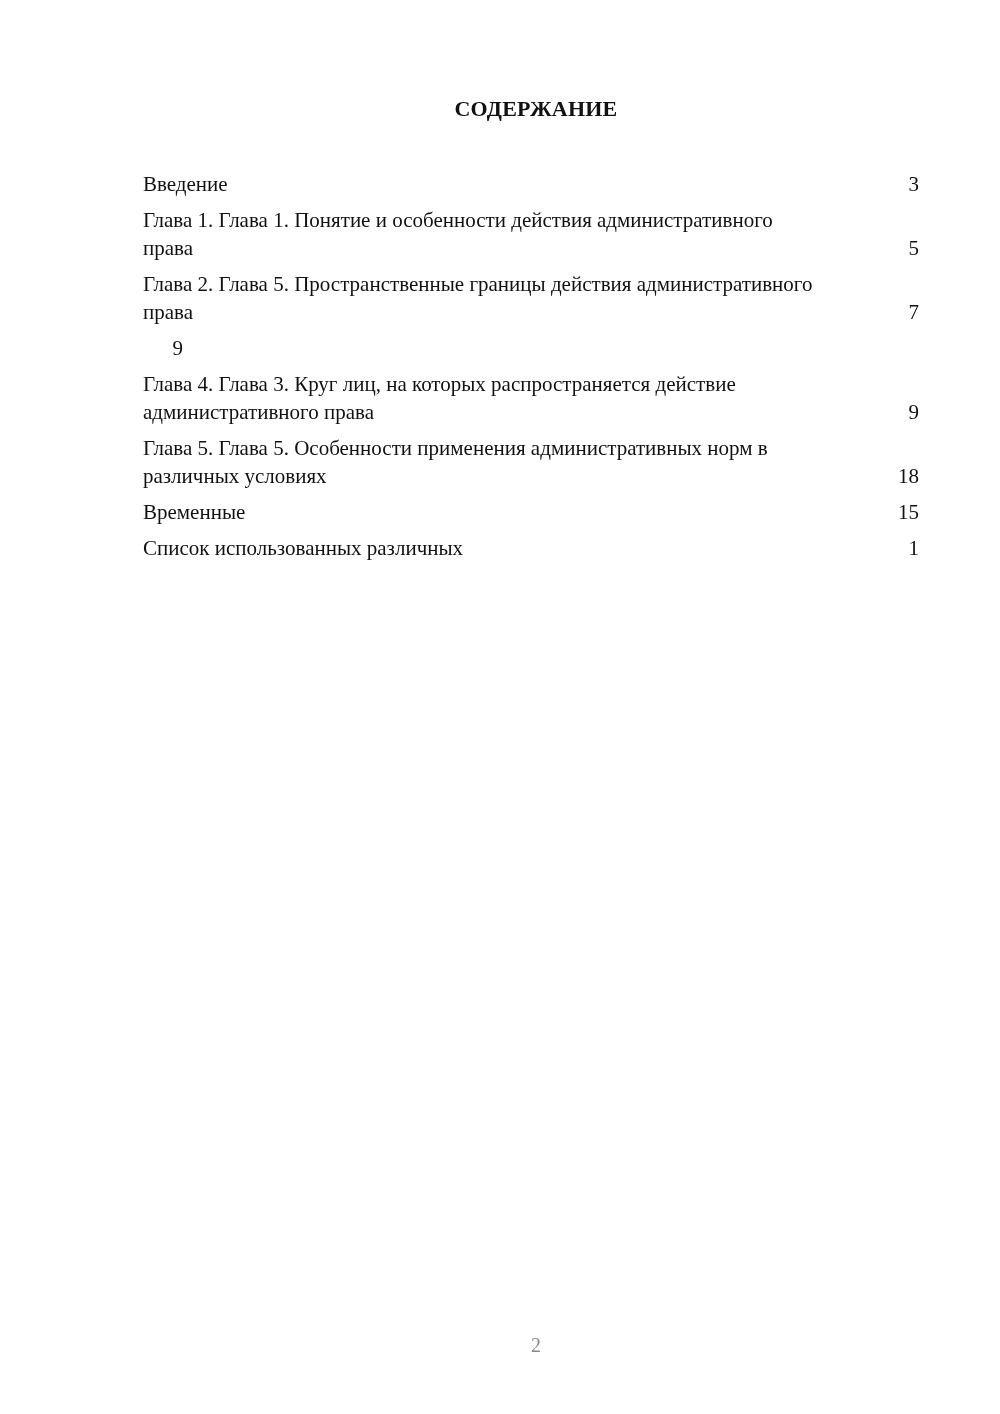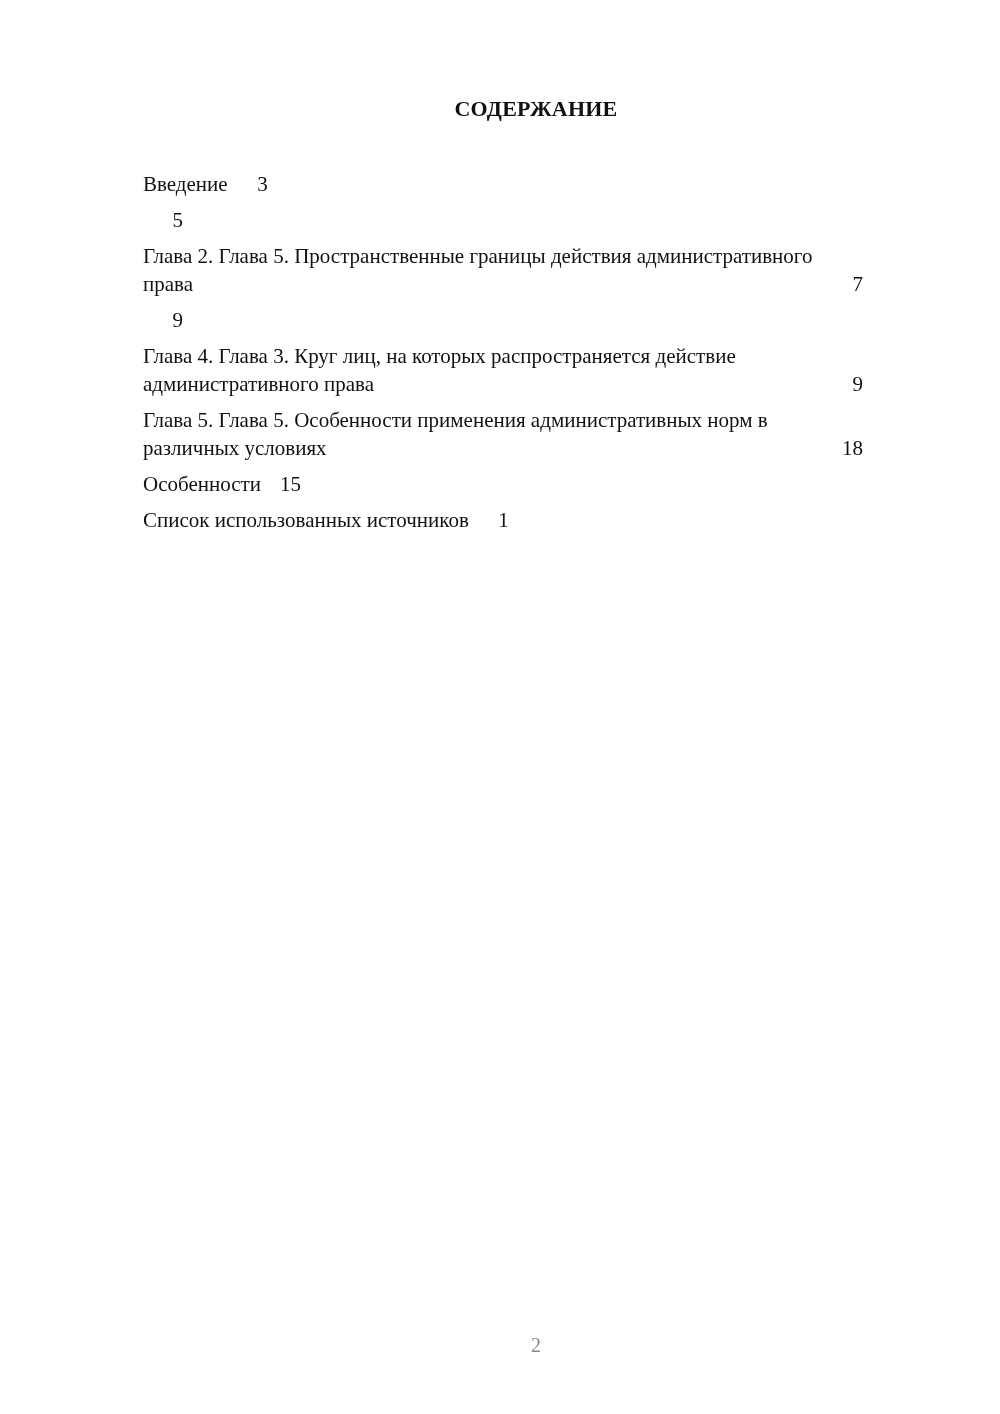--- a/index.html
+++ b/index.html
@@ -6,61 +6,62 @@
   body {
     width: 1000px; height: 1414px; position: relative; overflow: hidden;
     font-family: "Liberation Serif", "DejaVu Serif", serif; color: #111;
   }
   .title {
     position: absolute; top: 96px; left: 0; width: 1072px; text-align: center;
     font-weight: bold; font-size: 22px; letter-spacing: 0.2px;
   }
   .toc { position: absolute; top: 170px; left: 143px; width: 776px; }
   .entry {
-    display: flex; align-items: flex-end;
+    display: flex; justify-content: space-between; align-items: flex-end;
     font-size: 21px; line-height: 28px; margin-bottom: 8px;
   }
   .entry .text { max-width: 680px; }
   .entry .page { text-align: right; min-width: 40px; }
   .page-number {
     position: absolute; top: 1334px; left: 0; width: 1072px; text-align: center;
     font-size: 20px; color: #888;
   }
 </style>
 </head>
 <body>
 
 <div class="title">СОДЕРЖАНИЕ</div>
 
 <div class="toc">
   <div class="entry">
     <span class="text">Введение</span>
     <span class="page">3</span>
   </div>
   <div class="entry">
+    <span class="text">Глава 1. Глава 1. Понятие и особенности действия административного права</span>
     <span class="page">5</span>
   </div>
   <div class="entry">
     <span class="text">Глава 2. Глава 5. Пространственные границы действия административного права</span>
     <span class="page">7</span>
   </div>
   <div class="entry">
     <span class="page">9</span>
   </div>
   <div class="entry">
     <span class="text">Глава 4. Глава 3. Круг лиц, на которых распространяется действие административного права</span>
     <span class="page">9</span>
   </div>
   <div class="entry">
     <span class="text">Глава 5. Глава 5. Особенности применения административных норм в различных условиях</span>
     <span class="page">18</span>
   </div>
   <div class="entry">
-    <span class="text">Особенности</span>
+    <span class="text">Временные</span>
     <span class="page">15</span>
   </div>
   <div class="entry">
-    <span class="text">Список использованных источников</span>
+    <span class="text">Список использованных различных</span>
     <span class="page">1</span>
   </div>
 </div>
 
 <div class="page-number">2</div>
 
 </body></html>

